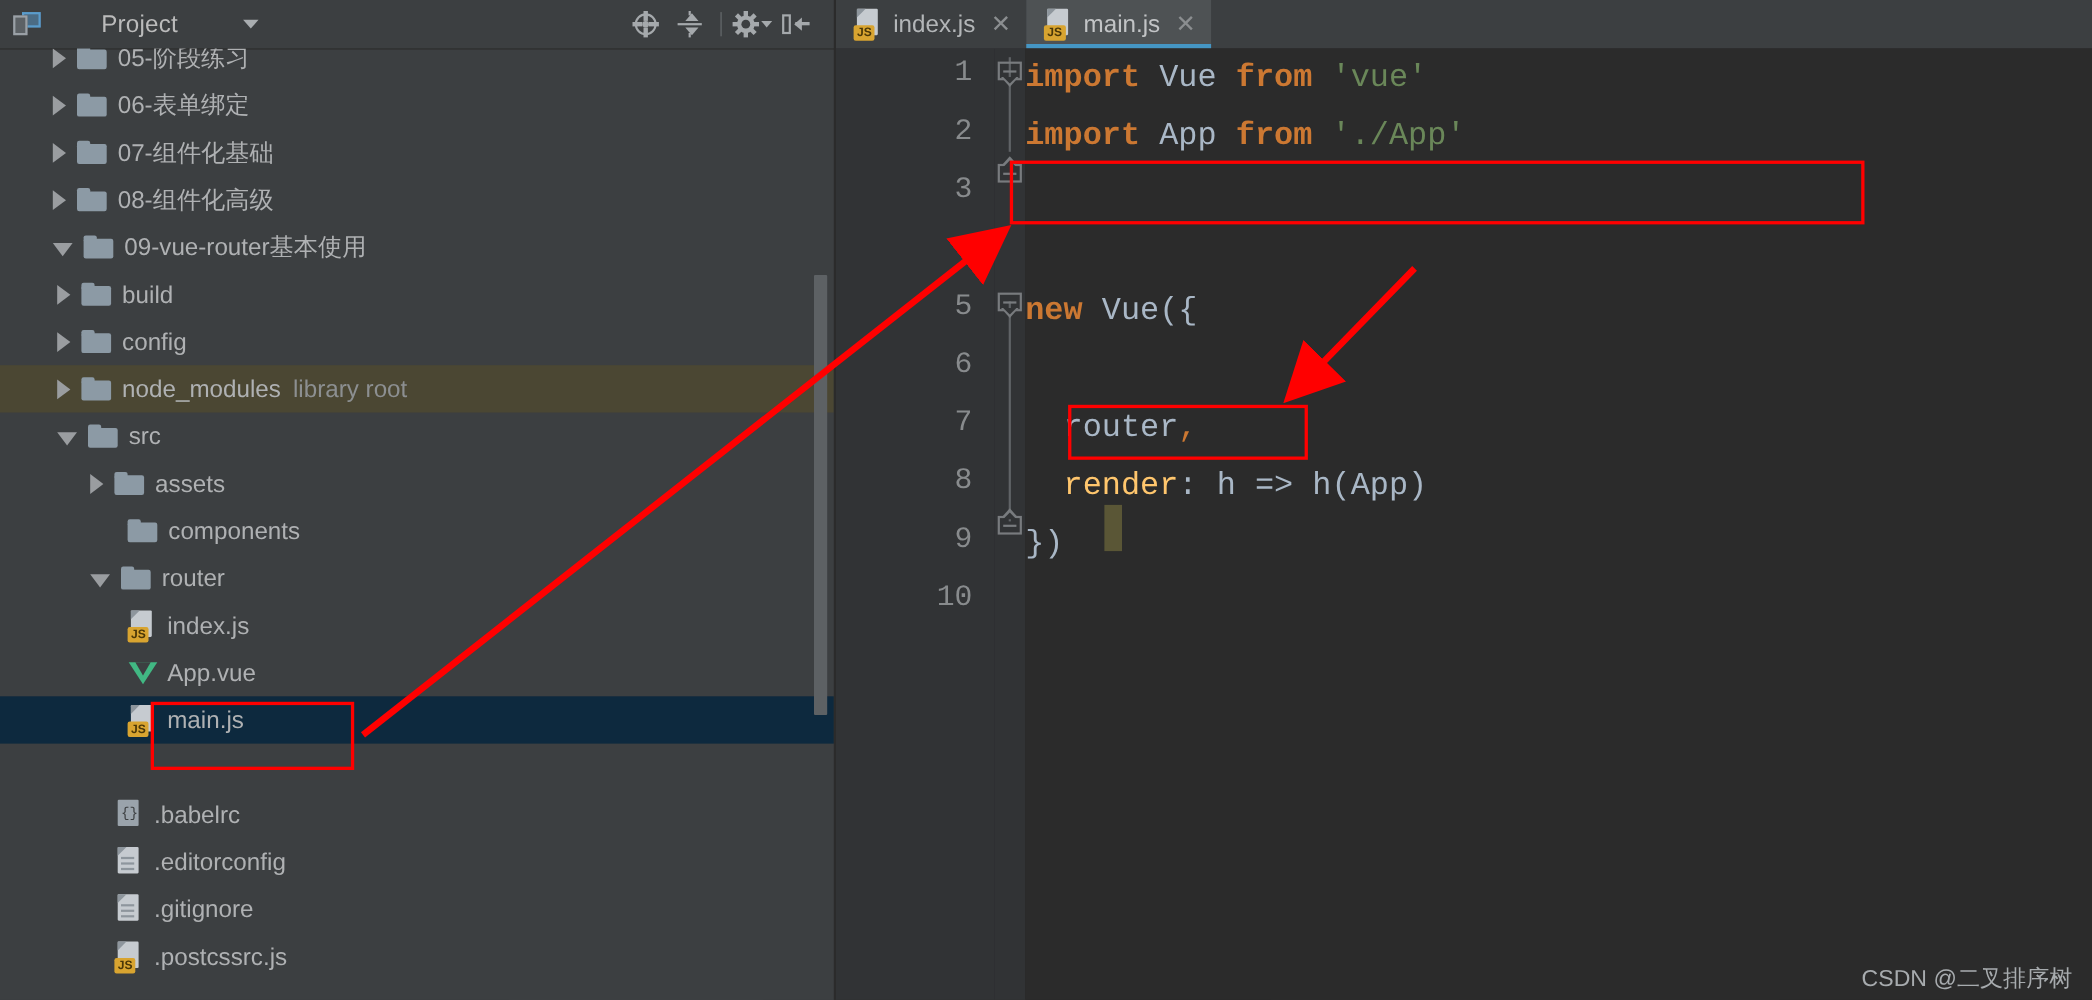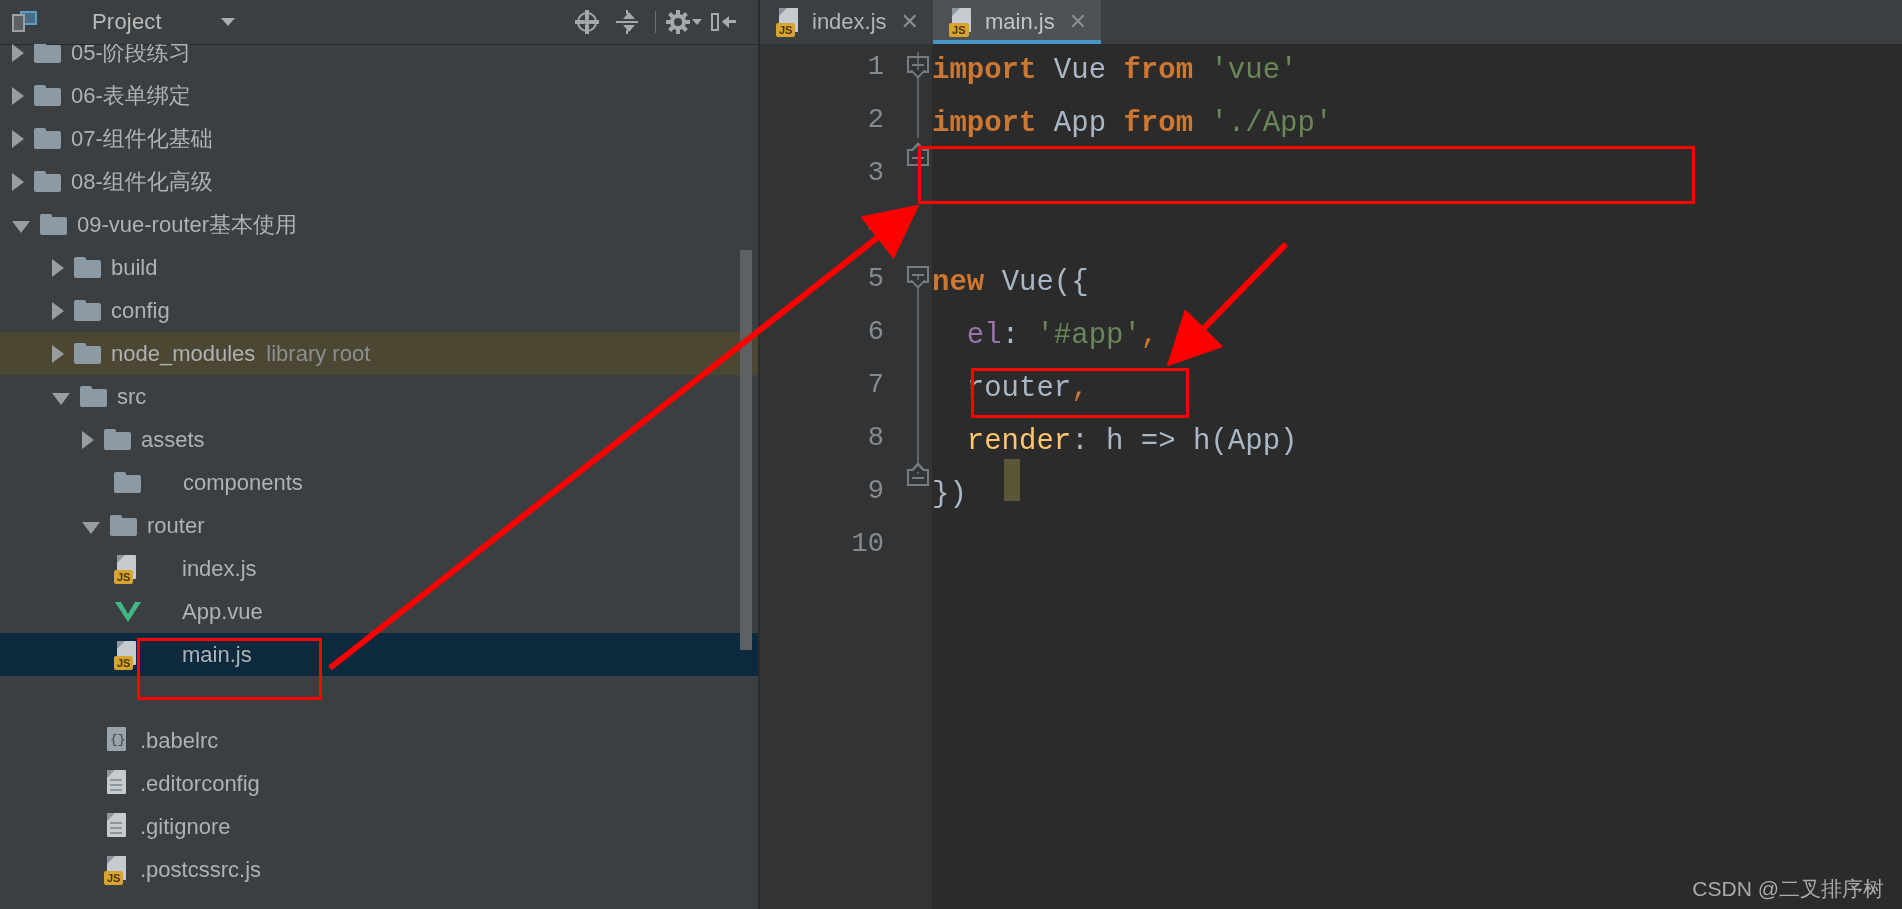--- a/index.html
+++ b/index.html
@@ -287,24 +287,24 @@
     width: 19px; height: 24px; background: #9aa3ab; border-radius: 1px;
   }
   .babel-icon .br {
     position: absolute; left: 6px; top: 6px;
     color: #3c3f41; font-size: 13px; line-height: 14px;
     font-family: "Liberation Mono", monospace;
   }
   .lbl-name { color: #afb1b3; }
   .lbl-sub { color: #8c8f91; margin-left: 11px; }
 
-  .indent-0 { padding-left: 12px; }
+  .indent-0 { padding-left: 12px; margin-left: 36px; }
   .indent-1 { padding-left: 52px; }
   .indent-2 { padding-left: 82px; }
-  .indent-3 { padding-left: 60px; gap: 32px; }
+  .indent-3 { padding-left: 94px; }
 
   #tree-scrollbar {
     position: absolute;
     left: 740px; top: 250px;
     width: 12px; height: 400px;
     background: #5d6164;
     border-radius: 1px;
   }
   #panel-divider {
     position: absolute;
@@ -777,21 +777,20 @@
         <div class="fm-tip"></div>
           <div class="fm-tip-in"></div>
       </div>
     </div>
 
     <div id="code-area">
         <div class="cline" style="top: 477px;"></div>
         <div class="cline" style="top: 424px;"><span class="id">})</span></div>
         <div class="cline" style="top: 371px;"><span class="id">  </span><span class="prop-orange">render</span><span class="id">: h =&gt; h(App)</span></div>
         <div class="cline" style="top: 318px;"><span class="id">  </span><span class="id">router</span><span class="comma">,</span></div>
-        <div class="cline" style="top: 265px;"><span class="id">  </span><span class="prop-purple">el</span><span class="id">: </span><span class="str">'#app'</span><span class="comma">,</span></div>
         <div class="cline" style="top: 212px;"><span class="kw">new </span><span class="id">Vue({</span></div>
         <div class="cline" style="top: 159px;"></div>
         <div class="cline" style="top: 53px;"><span class="kw">import </span><span class="id">App </span><span class="kw">from </span><span class="str">'./App'</span></div>
         <div class="cline" style="top: 0px;"><span class="kw">import </span><span class="id">Vue </span><span class="kw">from </span><span class="str">'vue'</span></div>
 
       <div id="caret-block" style="top:415px;"></div>
     </div>
 
     <div id="csdn">CSDN @二叉排序树</div>
   </div>

